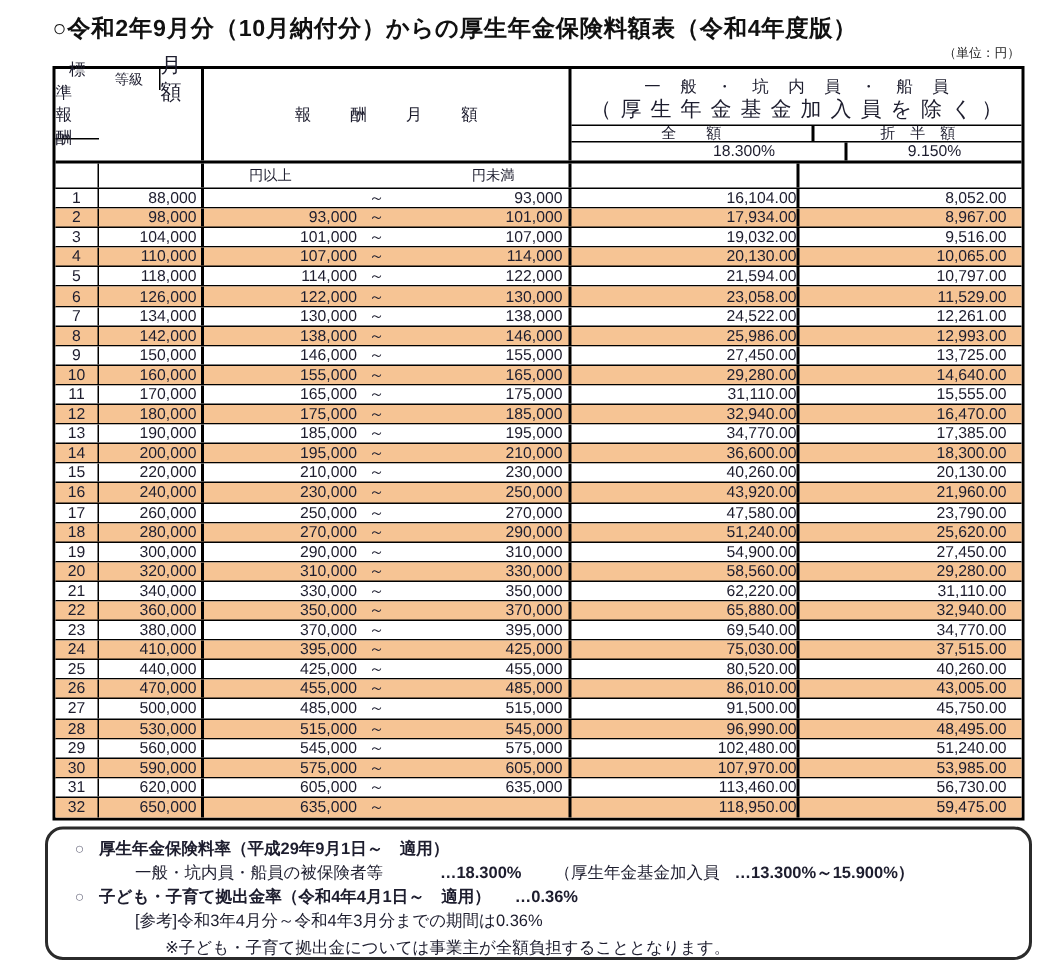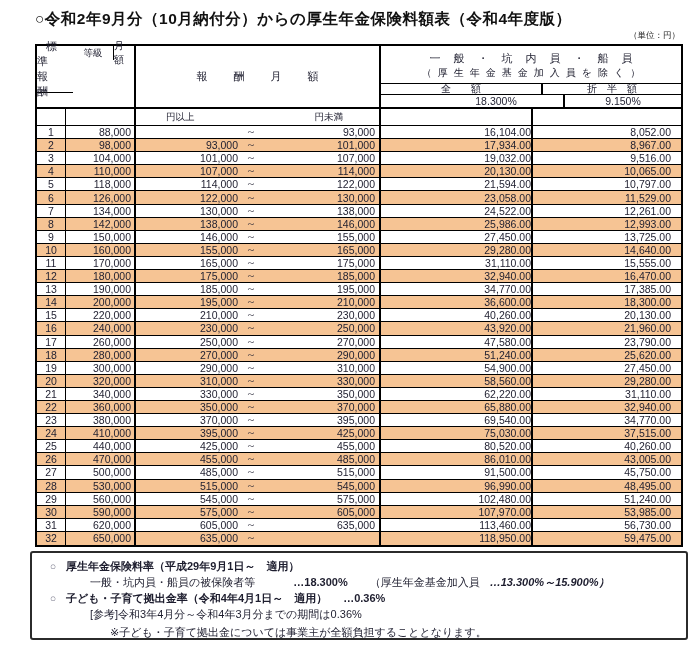--- a/index.html
+++ b/index.html
@@ -13,26 +13,26 @@
   .unit-note { position:absolute; right:20px; top:30px; font-size:8.5px; color:#222; }
 
   .ptable { position:absolute; left:35px; top:44px; width:648px; border:2px solid #000; background:#fff; font-size:10.5px; }
 
   
   .header-top { display:flex; height:63px; border-bottom:2px solid #000; }
   .h-left  { width:99px;  border-right:2px solid #000; display:flex; flex-direction:row; }
   .h-std   { height:47px; border-bottom:1px solid #000; display:flex; align-items:center; justify-content:center; letter-spacing:9px; text-indent:9px; font-size:11px; }
   .h-sub   { height:14px; display:flex; }
   .h-grade { width:41px; border-right:1px solid #000; display:flex; align-items:center; justify-content:center; font-size:9.5px; }
-  .h-month { flex:1; display:flex; align-items:center; justify-content:center; font-size:10px; }
+  .h-month { flex:1; display:flex; align-items:center; justify-content:center; font-size:14px; }
   .h-mid   { width:245px; border-right:2px solid #000; display:flex; align-items:center; justify-content:center; letter-spacing:26px; text-indent:26px; font-size:11px; }
   .h-right { width:300px; display:flex; flex-direction:column; }
   .h-title { height:38px; border-bottom:1px solid #000; display:flex; flex-direction:column; align-items:center; justify-content:center; }
   .h-title .l1 { font-size:11px; letter-spacing:13px; text-indent:13px; line-height:15px; }
-  .h-title .l2 { font-size:10px; letter-spacing:6px; text-indent:6px; line-height:13px; }
+  .h-title .l2 { font-size:14px; letter-spacing:6px; text-indent:6px; line-height:13px; }
   .h-zenhan { height:11px; border-bottom:1px solid #000; display:flex; }
   .h-rates  { height:12px; display:flex;padding-left:48px; }
   .h-total, .h-trate { width:173px; border-right:2px solid #000; display:flex; align-items:center; justify-content:center; }
   .h-half,  .h-hrate { width:148px; display:flex; align-items:center; justify-content:center; }
   .h-zenhan div { font-size:10px; }
   .h-rates  div { font-size:10.5px; }
 
   
   .yen-row { display:flex; height:17px; border-bottom:1px solid #000; font-size:9.5px; }
   .y1 { width:29px; border-right:1px solid #000; }
@@ -51,30 +51,30 @@
   .c-range   { width:245px; border-right:2px solid #000; }
   .c-range .from  { width:102px; text-align:right; }
   .c-range .tilde { width:26px;  text-align:center; }
   .c-range .to    { flex:1; text-align:right; padding-right:4px; }
   .c-total  { width:152px; border-right:2px solid #000; justify-content:flex-end; padding-right:0; }
   .c-half   { width:148px; justify-content:flex-end; padding-right:10px; }
 
   
   .footer-box {
     position:absolute; left:30px; top:551px; width:658px; height:89px;
-    border:2px solid #2b2b2b; border-radius:3px; padding:5px 12px 0 12px;
+    border:2px solid #2b2b2b; border-radius:12px; padding:5px 12px 0 12px;
     font-size:11px; color:#1d1d2e;
   }
   .fline { line-height:16px; white-space:nowrap; }
   .bullet { display:inline-block; width:14px; margin:0 6px 0 2px; color:#7a7a8c; font-size:10.5px; text-align:center; }
   .b { font-weight:bold; }
   .fl2 { margin-left:46px; }
   .fl2 .rate  { margin-left:38px; }
   .fl2 .fund  { margin-left:22px; }
-  .fl2 .range { margin-left:10px;font-style:italic; }
+  .fl2 .range { margin-left:10px; }
   .fl3 .rate  { margin-left:16px; }
   .fl4 { margin-left:46px; }
   .fl5 { margin-left:66px; margin-top:2px; }
 </style>
 </head>
 <body>
 
 <div class="page">
 
   <div class="title">○令和2年9月分（10月納付分）からの厚生年金保険料額表（令和4年度版）</div>

